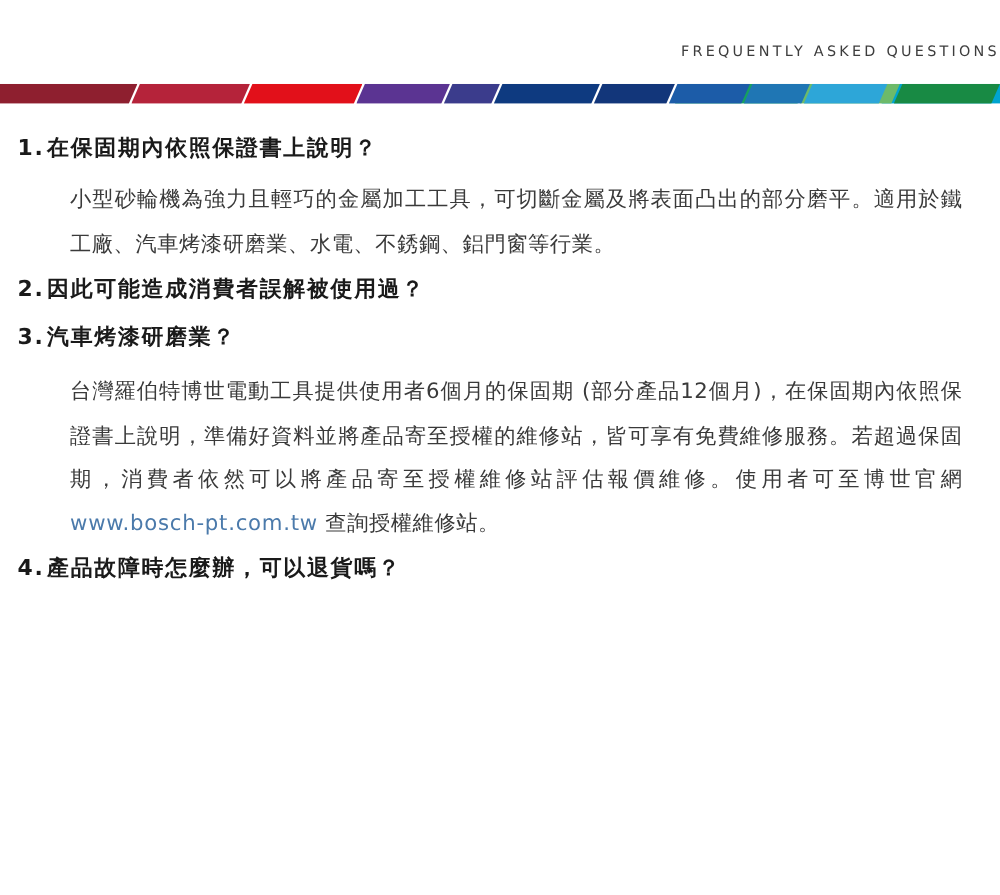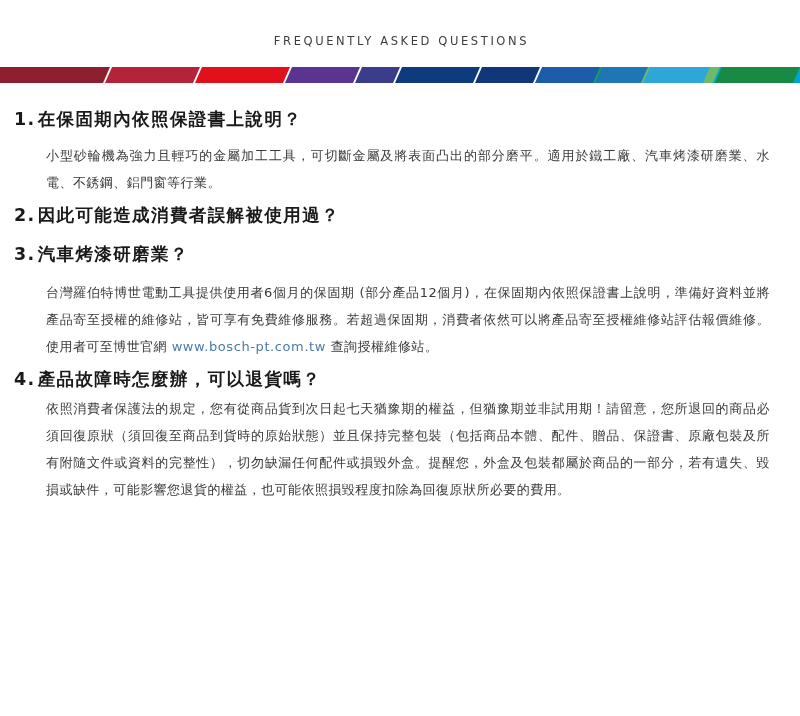--- a/index.html
+++ b/index.html
@@ -31,20 +31,21 @@
     margin: 0 0 6px 0;
     padding-left: 8px;
   }
   .page-subtitle {
     font-size: 11.5px;
     font-weight: 400;
     letter-spacing: 2.6px;
     color: #3d3d3d;
     margin: 0;
     padding-left: 3px;
+    text-align: right;
   }
 
   
   .colorbar {
     position: relative;
     width: 800px;
     height: 16px;
     margin-top: 19px;
     overflow: hidden;
   }
@@ -73,26 +74,26 @@
   }
   .faq-q-num {
     flex: 0 0 auto;
     margin-right: 2px;
     letter-spacing: 1.4px;
   }
   .faq-q-text {
     flex: 1 1 auto;
   }
   .faq-a {
-    font-size: 13px;
+    font-size: 17px;
     font-weight: 400;
     color: #3a3a3a;
     letter-spacing: 0.45px;
     line-height: 2.07;
-    margin: 0 0 0 32px;
+    margin: 0 0 0 42px;
     padding-right: 16px;
     text-align: justify;
     text-justify: inter-character;
   }
   .faq-link {
     color: #4b7aab;
     text-decoration: none;
     letter-spacing: 0.6px;
   }
   .q1 { margin-bottom: 10px; }
@@ -148,16 +149,15 @@
     <p class="faq-a">
       <span>台灣羅伯特博世電動工具提供使用者6個月的保固期 (部分產品12個月)，在保固期內依照保證書上說明，準備好資料並將產品寄至授權的維修站，皆可享有免費維修服務。若超過保固期，消費者依然可以將產品寄至授權維修站評估報價維修。使用者可至博世官網 </span><a class="faq-link" href="#">www.bosch-pt.com.tw</a><span> 查詢授權維修站。</span>
     </p>
   </div>
 
   <div class="faq-item">
     <div class="faq-q">
       <span class="faq-q-num">4.</span>
       <span class="faq-q-text">產品故障時怎麼辦，可以退貨嗎？</span>
     </div>
-    <p class="faq-a">依照消費者保護法的規定，您有從商品貨到次日起七天猶豫期的權益，但猶豫期並非試用期！請留意，您所退回的商品必須回復原狀（須回復至商品到貨時的原始狀態）並且保持完整包裝（包括商品本體、配件、贈品、保證書、原廠包裝及所有附隨文件或資料的完整性），切勿缺漏任何配件或損毀外盒。提醒您，外盒及包裝都屬於商品的一部分，若有遺失、毀損或缺件，可能影響您退貨的權益，也可能依照損毀程度扣除為回復原狀所必要的費用。</p>
   </div>
 
 </div>
 
 </body></html>

